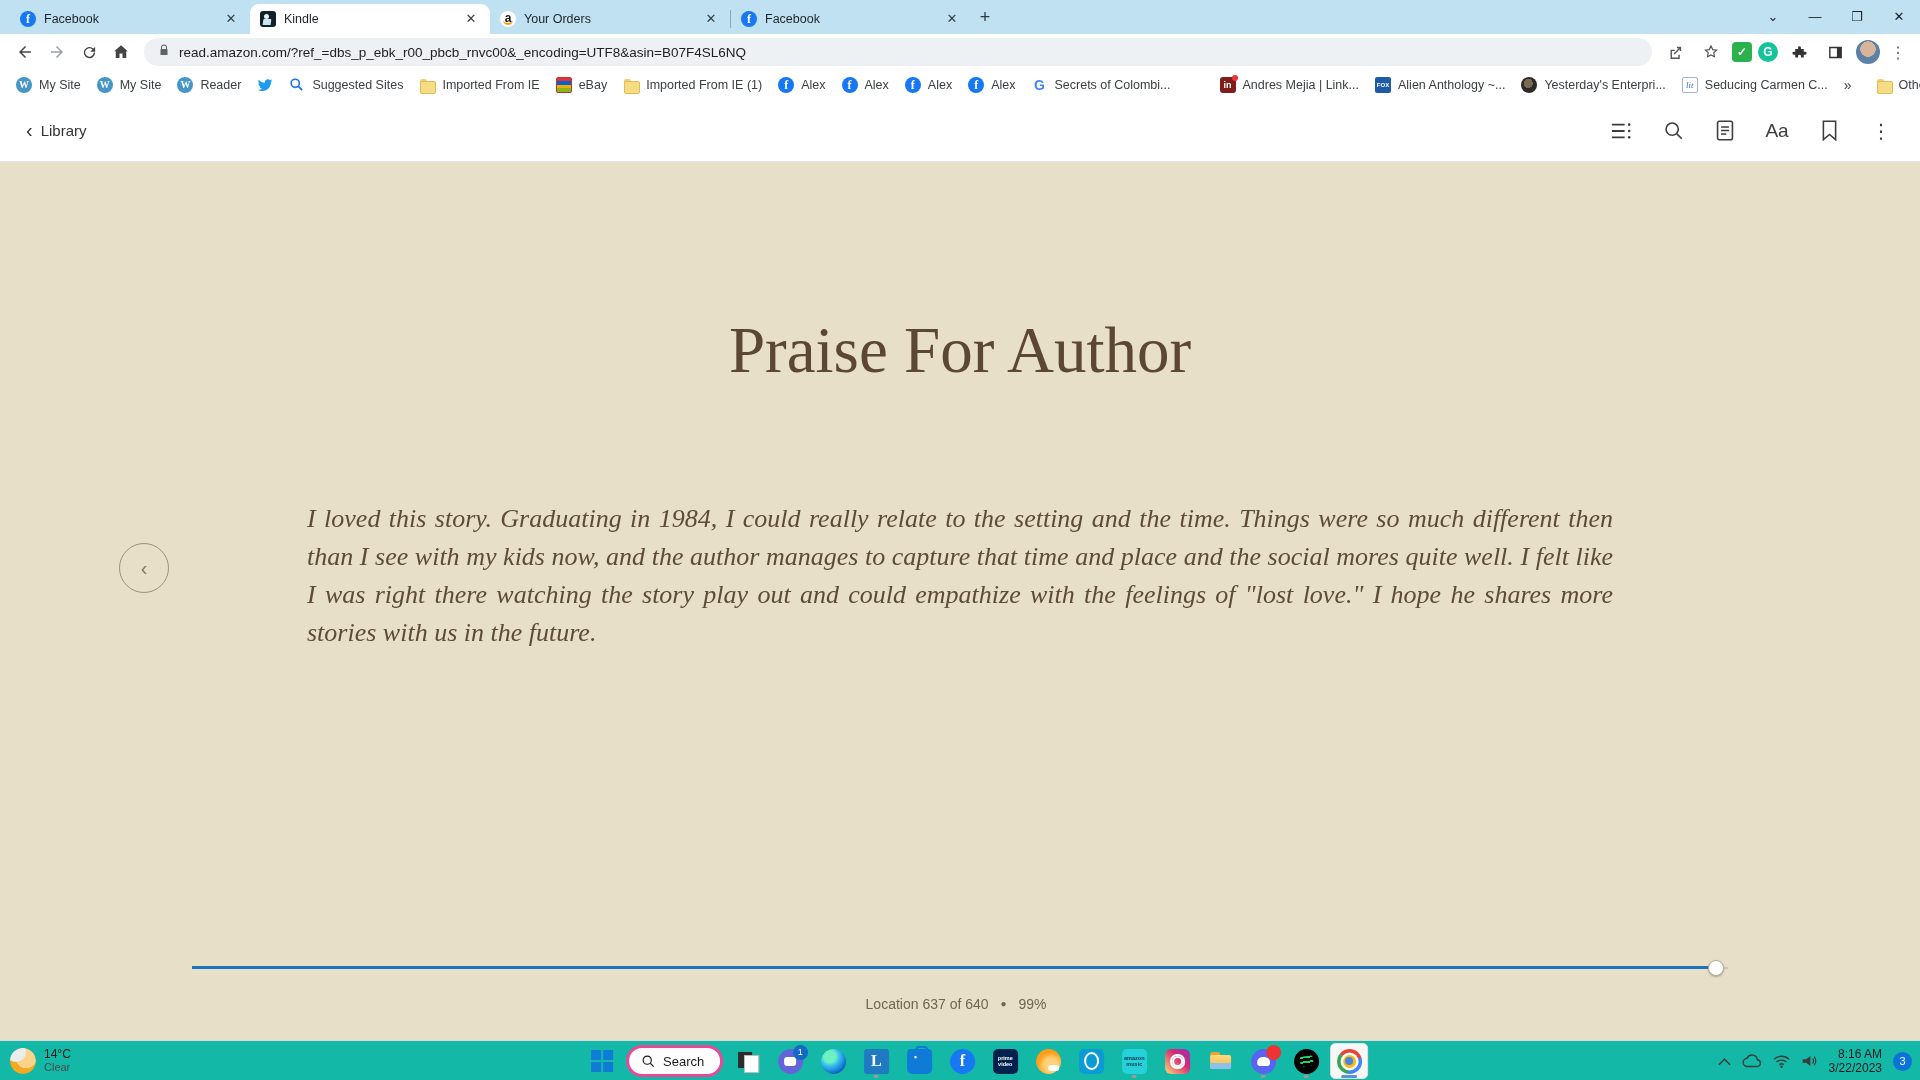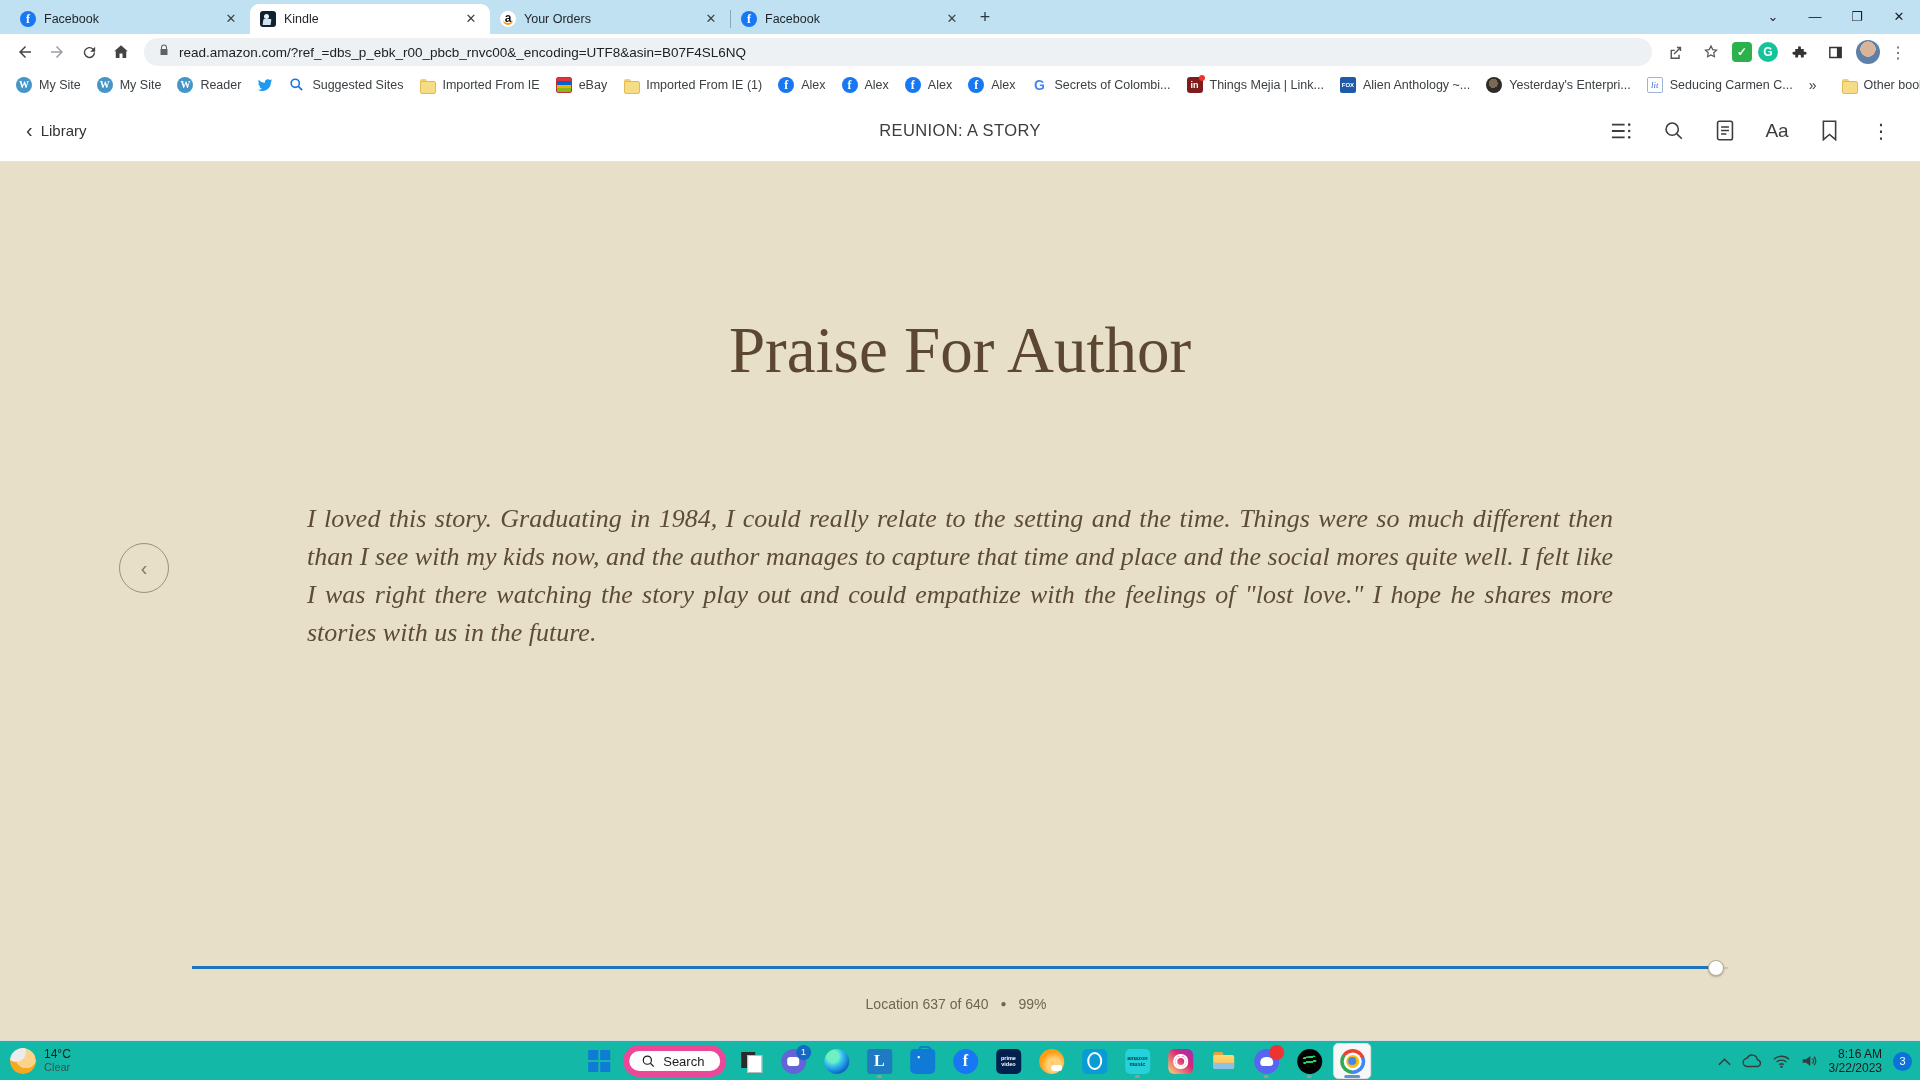--- a/index.html
+++ b/index.html
@@ -42,21 +42,21 @@
   
   .bookmarks { height:30px; background:#fff; display:flex; align-items:center; padding:0 8px; font-size:12.5px; color:#3c4043; }
   .bm { display:flex; align-items:center; gap:7px; padding:3px 8px; border-radius:6px; white-space:nowrap; }
   .bm-icon { width:16px; height:16px; flex:0 0 16px; position:relative; display:inline-block; }
   .wp-icon { background:#4596c7; border-radius:50%; color:#fff; font-size:10px; font-weight:bold; text-align:center; line-height:16px; font-family:"Liberation Serif",serif; }
   .folder-ic { margin-top:2px; }
   .folder-ic::before { content:""; position:absolute; top:1px; left:1px; width:7px; height:4px; background:#f2cf71; border-radius:2px 2px 0 0; }
   .folder-ic::after { content:""; position:absolute; top:3px; left:1px; width:14px; height:11px; background:#f7dc86; border:1px solid #e0bc55; border-radius:2px; }
   .ebay-ic { border-radius:2px; background:linear-gradient(180deg,#e53238 0 25%,#0064d2 25% 50%,#f5af02 50% 75%,#86b817 75%); border:1px solid #b33; }
   .google-ic { color:#4285F4; font-weight:bold; font-size:14px; line-height:16px; text-align:center; }
-  .li-ic { background:#7f1d1d; border-radius:3px; color:#fff; font-size:9px; font-weight:bold; text-align:center; line-height:16px; }
+  .li-ic { background:#7f1d1d; border-radius:3px; color:#fff; font-size:9px; font-weight:bold; text-align:center; line-height:16px;margin-left:33px; }
   .li-ic::after { content:""; position:absolute; right:-2px; top:-2px; width:6px; height:6px; background:#e33; border-radius:50%; }
   .fox-ic { background:#1e5aa8; border-radius:2px; color:#fff; font-size:6px; font-weight:bold; text-align:center; line-height:16px; }
   .globe-ic { background:radial-gradient(circle at 45% 40%, #7a6a55 0 35%, #2e2a26 36%); border-radius:50%; }
   .lit-ic { background:#fff; border:1px solid #9bb4d8; border-radius:2px; color:#3b6fd4; font-size:9px; font-style:italic; text-align:center; line-height:14px; font-family:"Liberation Serif",serif; }
   .bm-overflow { font-size:14px; color:#3c4043; padding:0 8px; }
   .bm-sep { width:1px; height:18px; background:#d0d4d9; margin:0 4px; }
 
   
   .kheader { height:62px; background:#fff; border-bottom:1px solid #e4e4e4; display:flex; align-items:center; padding:0 26px; position:relative; }
   .back-link { display:flex; align-items:center; gap:8px; font-size:15px; color:#333; }
@@ -91,21 +91,21 @@
   .wx-temp { font-size:12px; color:#1b1b1b; }
   .wx-cond { font-size:11px; color:#4a4a4a; }
   .tb-center { position:absolute; left:50%; top:0; height:40px; transform:translateX(-48%); display:flex; align-items:center; gap:5px; }
   .tb-btn { width:38px; height:36px; border-radius:5px; display:flex; align-items:center; justify-content:center; position:relative; }
   .tb-btn.running::after { content:""; position:absolute; bottom:1px; left:50%; transform:translateX(-50%); width:5px; height:3px; border-radius:2px; background:#9a9a9a; }
   .tb-btn.active-app { background:#f7f7f7; border:1px solid #e0e0e0; }
   .tb-btn.active-app::after { content:""; position:absolute; bottom:0px; left:50%; transform:translateX(-50%); width:16px; height:3px; border-radius:2px; background:#5b94d6; }
   .app-ic { width:25px; height:25px; border-radius:5px; position:relative; display:flex; align-items:center; justify-content:center; }
   .start-grid { width:22px; height:22px; display:grid; grid-template-columns:10px 10px; grid-template-rows:10px 10px; gap:2px; }
   .start-grid i { background:#0f7bd7; }
-  .search-pill { height:32px; background:#fdfdfd; border:6px solid #ec4899; border-radius:16px; display:flex; align-items:center; gap:8px; padding:0 16px 0 12px; font-size:13px; color:#1b1b1b; }
+  .search-pill { height:32px; background:#fdfdfd; border:3px solid #ec4899; border-radius:16px; display:flex; align-items:center; gap:8px; padding:0 16px 0 12px; font-size:13px; color:#1b1b1b; }
   .tv-ic::before { content:""; position:absolute; left:3px; top:3px; width:14px; height:16px; background:#2b2b2b; }
   .tv-ic::after { content:""; position:absolute; left:9px; top:6px; width:13px; height:16px; background:#fff; border:1px solid #bbb; }
   .chat-ic { background:#6264d8; border-radius:50%; }
   .chat-ic::before { content:""; width:12px; height:9px; background:#fff; border-radius:3px; }
   .badge { position:absolute; top:-4px; right:-5px; min-width:15px; height:15px; border-radius:8px; background:#1668c6; color:#fff; font-size:9px; line-height:15px; text-align:center; padding:0 3px; }
   .badge.red { background:#e33; }
   .edge-ic { border-radius:50%; background:radial-gradient(circle at 35% 30%, #6df0c2 0 25%, #35c1f1 40%, #0b62c4 75%); }
   .lapp-ic { background:#1f7ac2; color:#fff; font-family:"Liberation Serif",serif; font-size:16px; font-weight:bold; border-radius:3px; }
   .store-ic { background:#0f7bd7; border-radius:4px 4px 5px 5px; }
   .store-ic::before { content:""; position:absolute; top:-3px; left:8px; width:9px; height:6px; border:2px solid #0f7bd7; border-bottom:none; border-radius:4px 4px 0 0; }
@@ -286,21 +286,21 @@
   <div class="bm">
     <span class="fav fav-fb">f</span>
     <span>Alex</span>
   </div>
   <div class="bm">
     <span class="bm-icon google-ic">G</span>
     <span>Secrets of Colombi...</span>
   </div>
   <div class="bm">
     <span class="bm-icon li-ic">in</span>
-    <span>Things Mejia | Link...</span>
+    <span>Andres Mejia | Link...</span>
   </div>
   <div class="bm">
     <span class="bm-icon fox-ic">FOX</span>
     <span>Alien Anthology ~...</span>
   </div>
   <div class="bm">
     <span class="bm-icon globe-ic"></span>
     <span>Yesterday's Enterpri...</span>
   </div>
   <div class="bm">
@@ -313,21 +313,20 @@
     <span class="bm-icon folder-ic"></span>
     <span>Other bookmarks</span>
   </div>
 </div>
 
 <div class="kheader">
   <div class="back-link">
     <span class="back-chev">‹</span>
     <span>Library</span>
   </div>
-  <div class="ktitle">REUNION: A STORY</div>
   <div class="kicons">
     <div class="kicon">
       <svg width="22" height="20" viewBox="0 0 24 22">
           <g stroke="#3d3d3d" stroke-width="2" fill="#3d3d3d">
             <path d="M2 4h14M2 11h14M2 18h14"></path>
             <circle cx="21" cy="4" r="1.4" stroke="none"></circle>
             <circle cx="21" cy="11" r="1.4" stroke="none"></circle>
             <circle cx="21" cy="18" r="1.4" stroke="none"></circle>
           </g>
         </svg>

